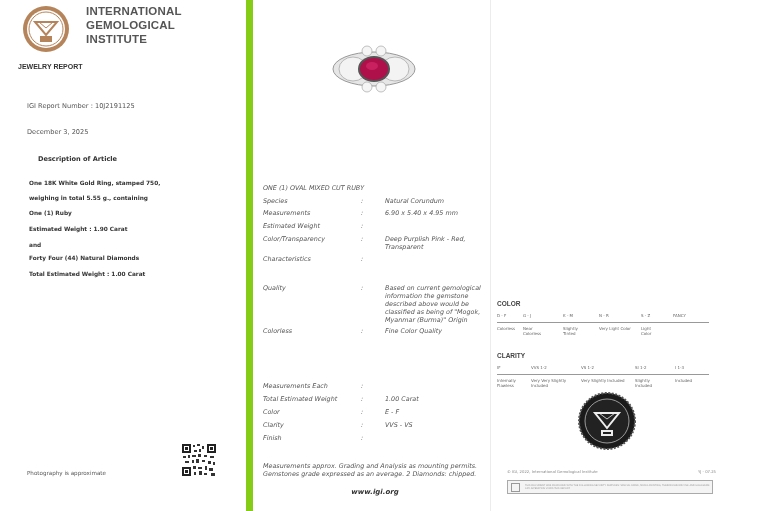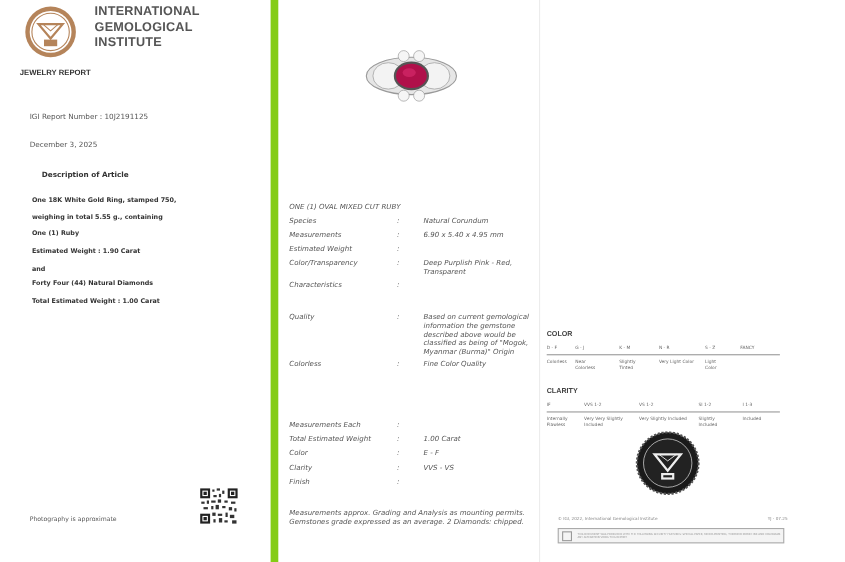--- a/index.html
+++ b/index.html
@@ -198,20 +198,21 @@
         <span class="kv-colon">:</span>
       <span class="kv-val">VVS - VS</span>
     </div>
     <div class="kv-row" style="height:13px">
       <span class="kv-key">Finish</span>
         <span class="kv-colon">:</span>
     </div>
   </div>
 
   <div class="footnote">Measurements approx. Grading and Analysis as mounting permits. Gemstones grade expressed as an average. 2 Diamonds: chipped.</div>
+  <div class="site">www.igi.org</div>
 </div>
 
 <div id="panel-right" class="panel">
   <div class="scale-block" style="top:300px">
     <div class="scale-title">COLOR</div>
     <div class="scale-grades">
       <span class="scale-cell" style="width:26px">D - F</span>
       <span class="scale-cell" style="width:40px">G - J</span>
       <span class="scale-cell" style="width:36px">K - M</span>
       <span class="scale-cell" style="width:42px">N - R</span>

